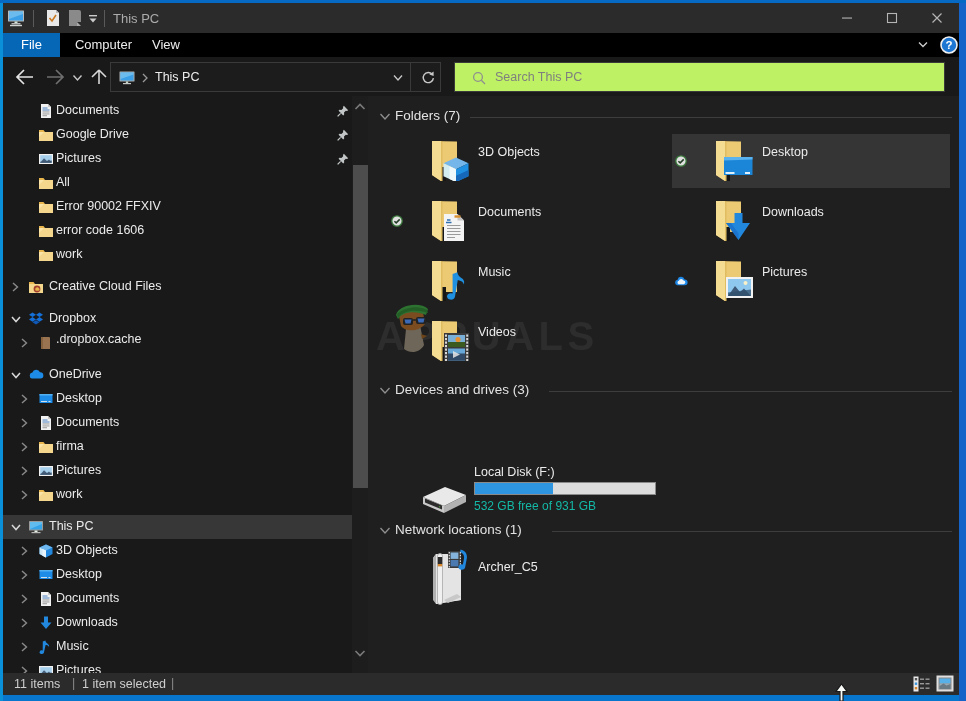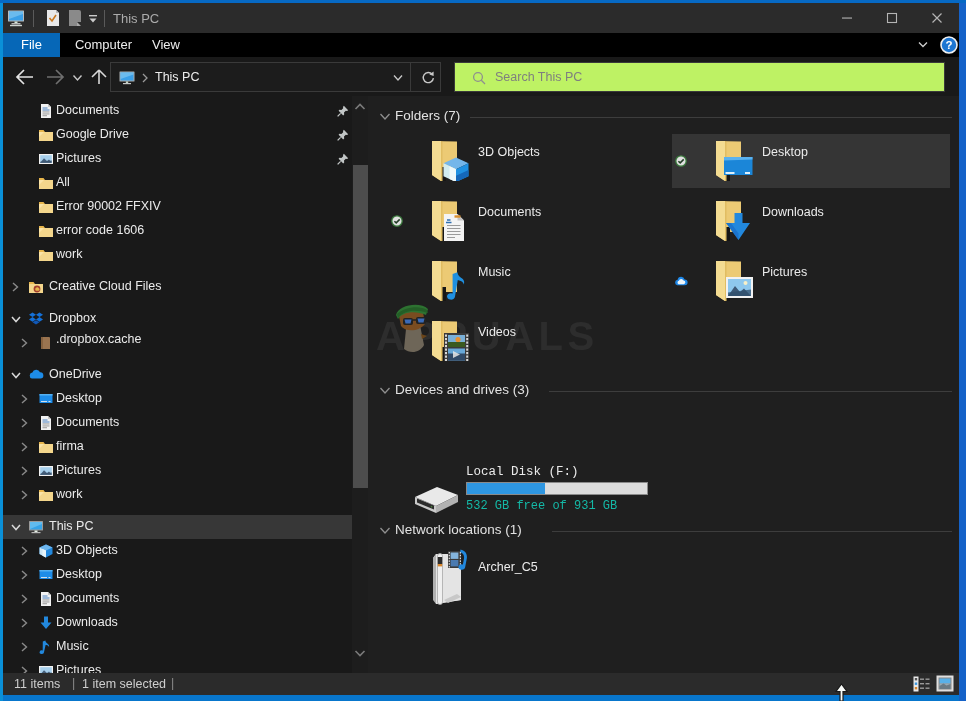--- a/index.html
+++ b/index.html
@@ -518,21 +518,21 @@
           <rect x="15" y="38.0" width="2" height="2.2" fill="#d8d8d8"></rect>
           <rect x="36.2" y="38.0" width="2" height="2.2" fill="#d8d8d8"></rect>
         </svg></div>
       <div class="abs txt" style="left:90px;top:11px">Videos</div>
     </div>
     <svg class="abs" style="left:11px;top:290px" width="12" height="10" viewBox="0 0 12 10">
       <path d="M1.5 2 L6 7 L10.5 2" stroke="#8f8f8f" stroke-width="1.3" fill="none"></path>
     </svg>
     <div class="abs" style="left:27px;top:286px;font-size:13.5px;color:#e2e2e2">Devices and drives (3)</div>
     <div class="abs" style="left:181px;top:295px;right:7px;height:1px;background:#3d3d3d"></div>
-    <div class="abs" style="left:8px;top:369px;width:278px;height:54px;font-family:Liberation Mono, monospace;">
+    <div class="abs" style="left:16px;top:369px;width:278px;height:54px;">
       <svg class="abs" style="left:36px;top:5px" width="48" height="44" viewBox="0 0 48 44">
         <g transform="translate(0,6)">
           <path d="M3 21 L25 11 L46 19 L24 30 Z" fill="#e9e9e9"></path>
           <path d="M3 21 L24 30 L24 37 L3 28 Z" fill="#c9c9c9"></path>
           <path d="M24 30 L46 19 L46 26 L24 37 Z" fill="#b2b2b2"></path>
           <path d="M5 22.5 L22 29.5 L22 33.5 L5 26.5 Z" fill="#2c2c2c"></path>
           <circle cx="19.5" cy="30.8" r="0.8" fill="#4a8a3a"></circle>
         </g>
       </svg>
       <div class="abs txt" style="left:90px;top:0px">Local Disk (F:)</div>

